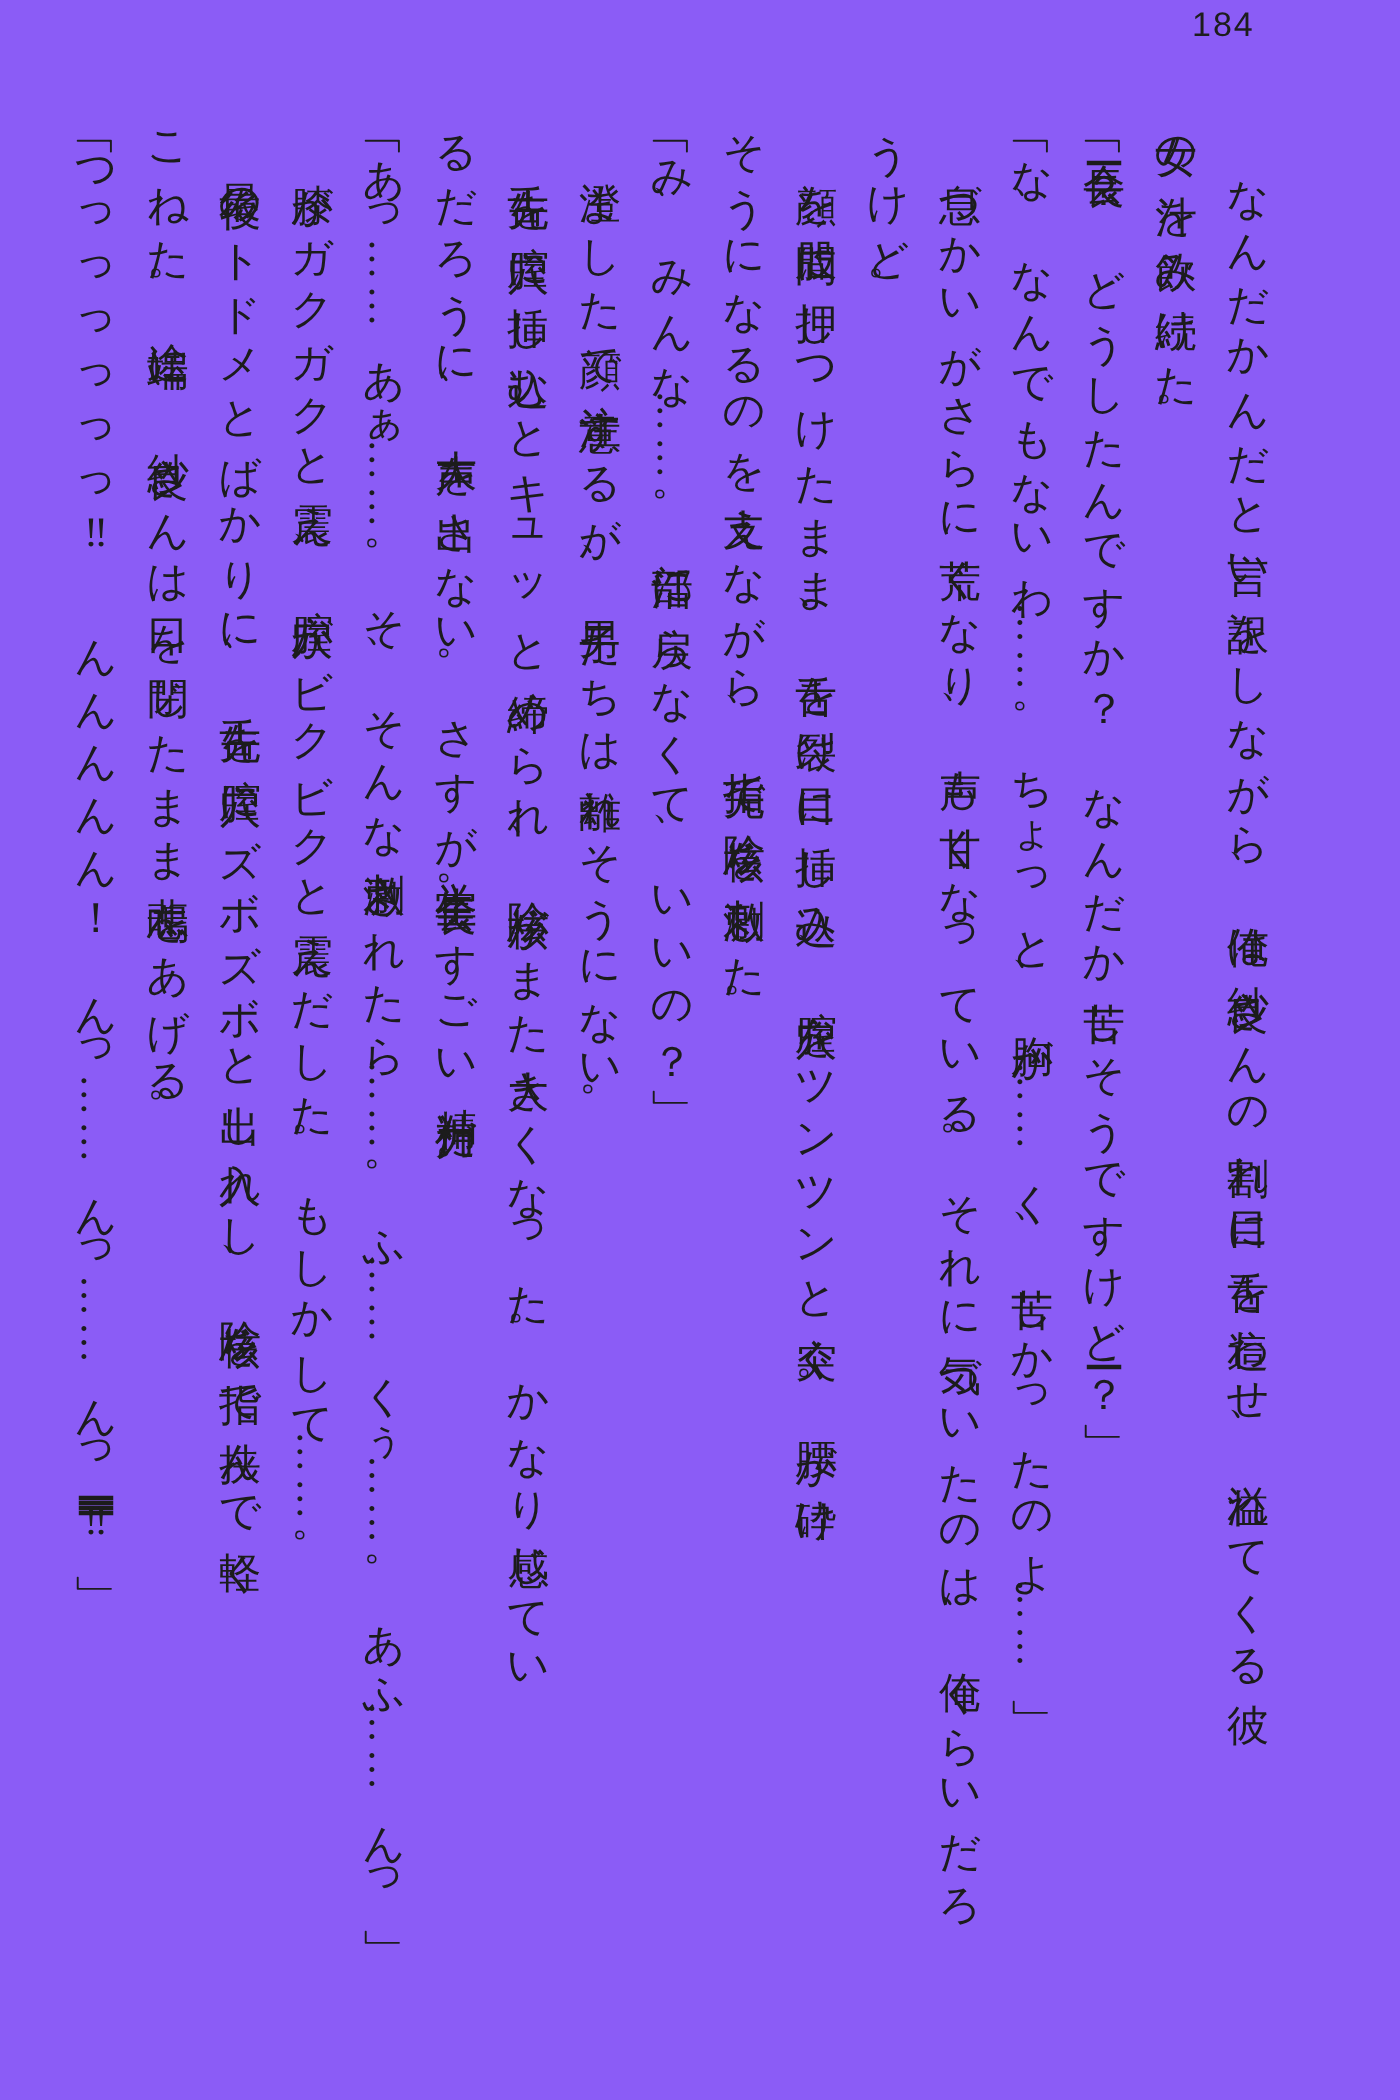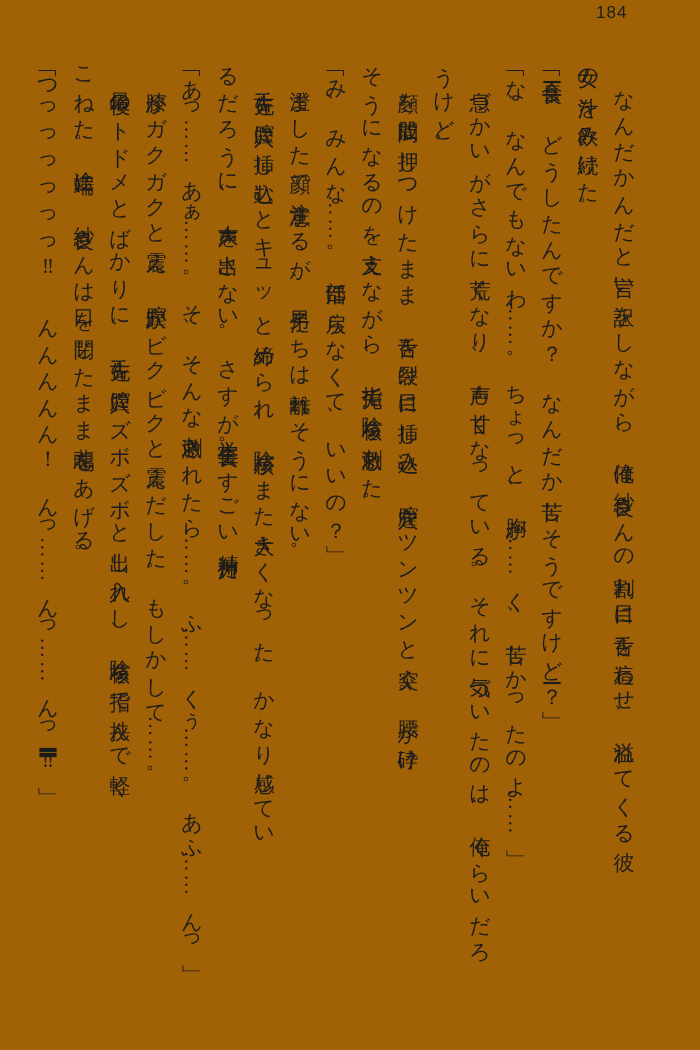--- a/index.html
+++ b/index.html
@@ -8,21 +8,21 @@
   }
   body {
     width: 700px;
     height: 1050px;
     font-family: "Liberation Serif", "DejaVu Serif", serif;
   }
   .page {
     position: relative;
     width: 700px;
     height: 1050px;
-    background: #a16207;
+    background: #8b5cf6;
     overflow: hidden;
   }
   .page-number {
     position: absolute;
     top: 3px;
     left: 596px;
     font-family: "Liberation Sans", "DejaVu Sans", sans-serif;
     font-size: 17px;
     letter-spacing: 1px;
     color: #1d1d1d;

